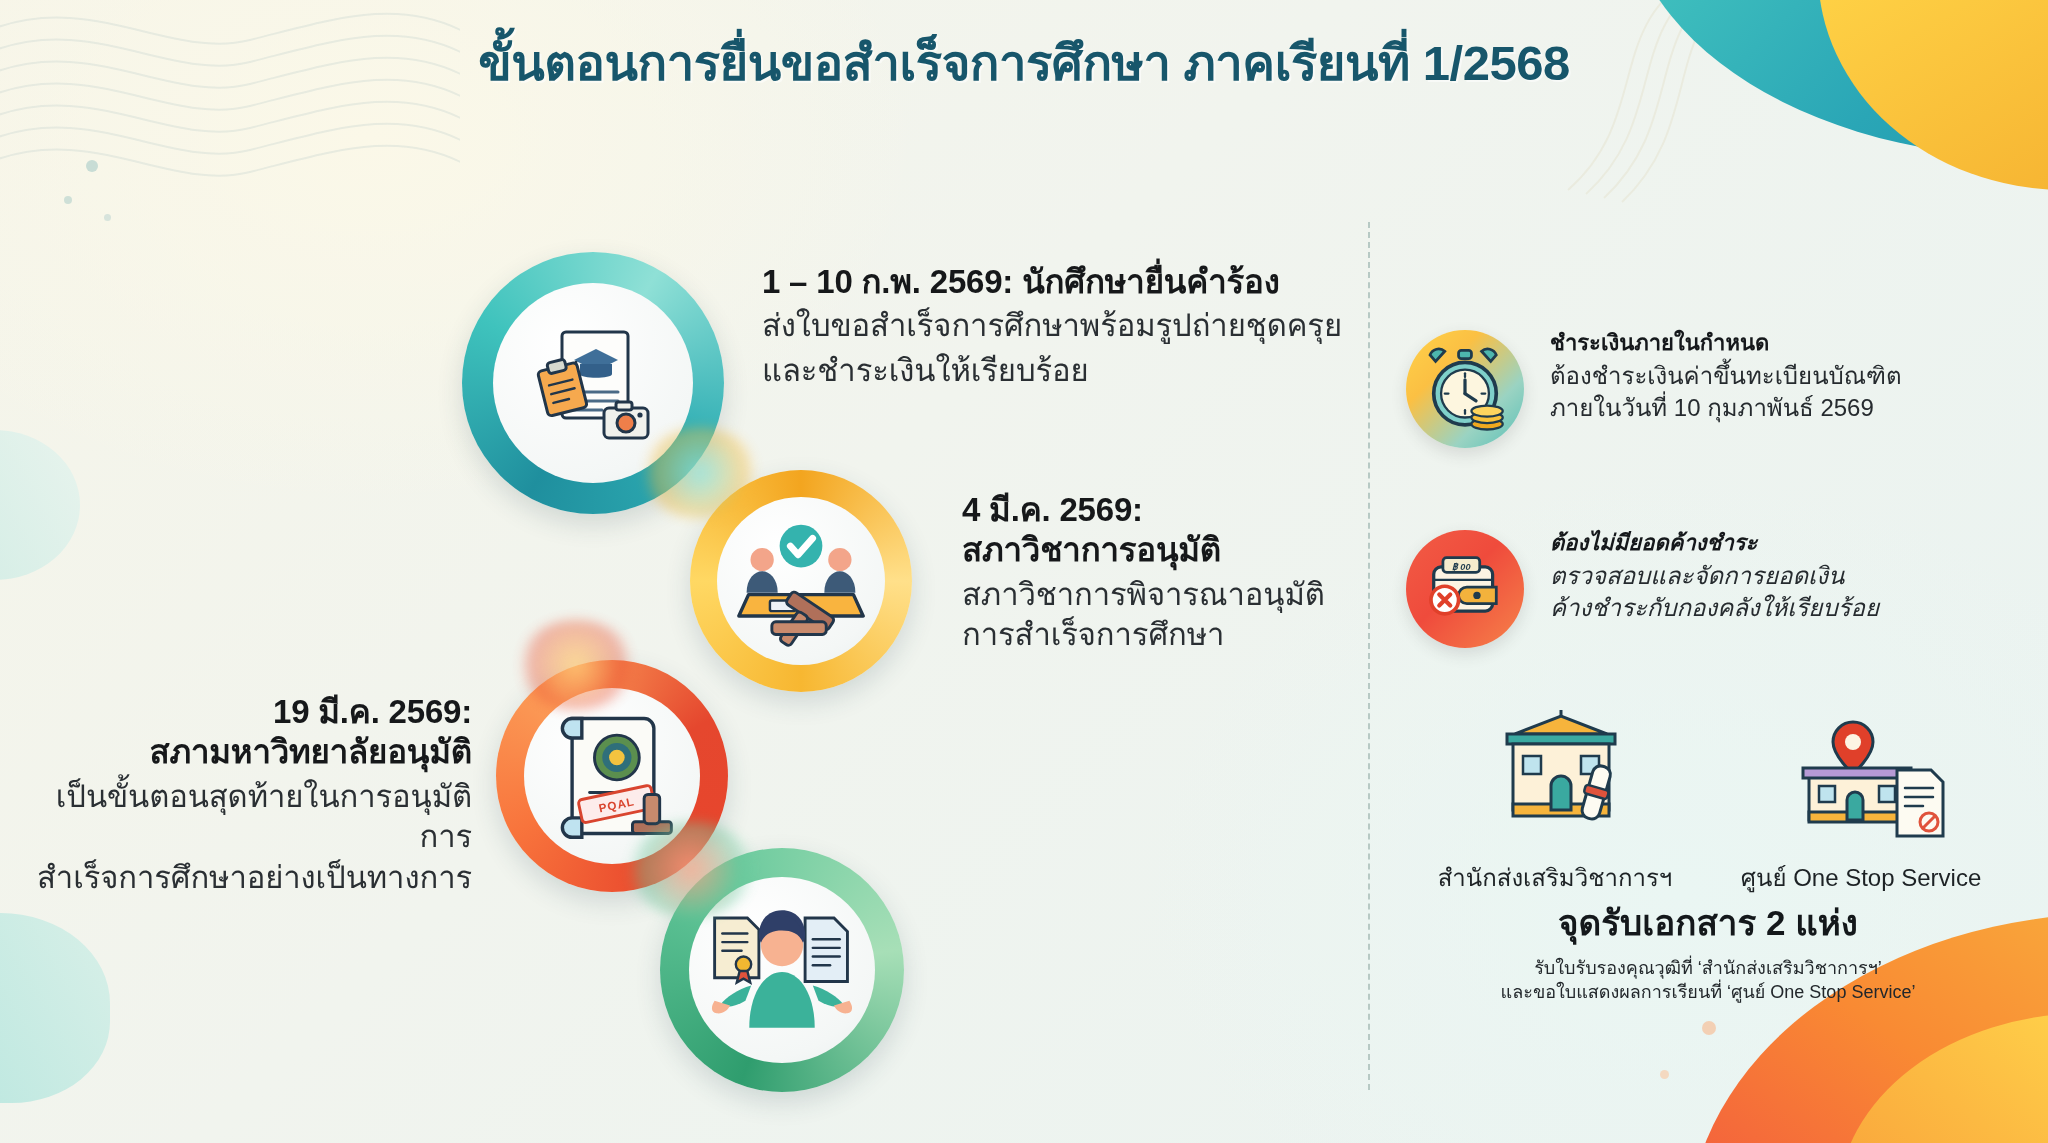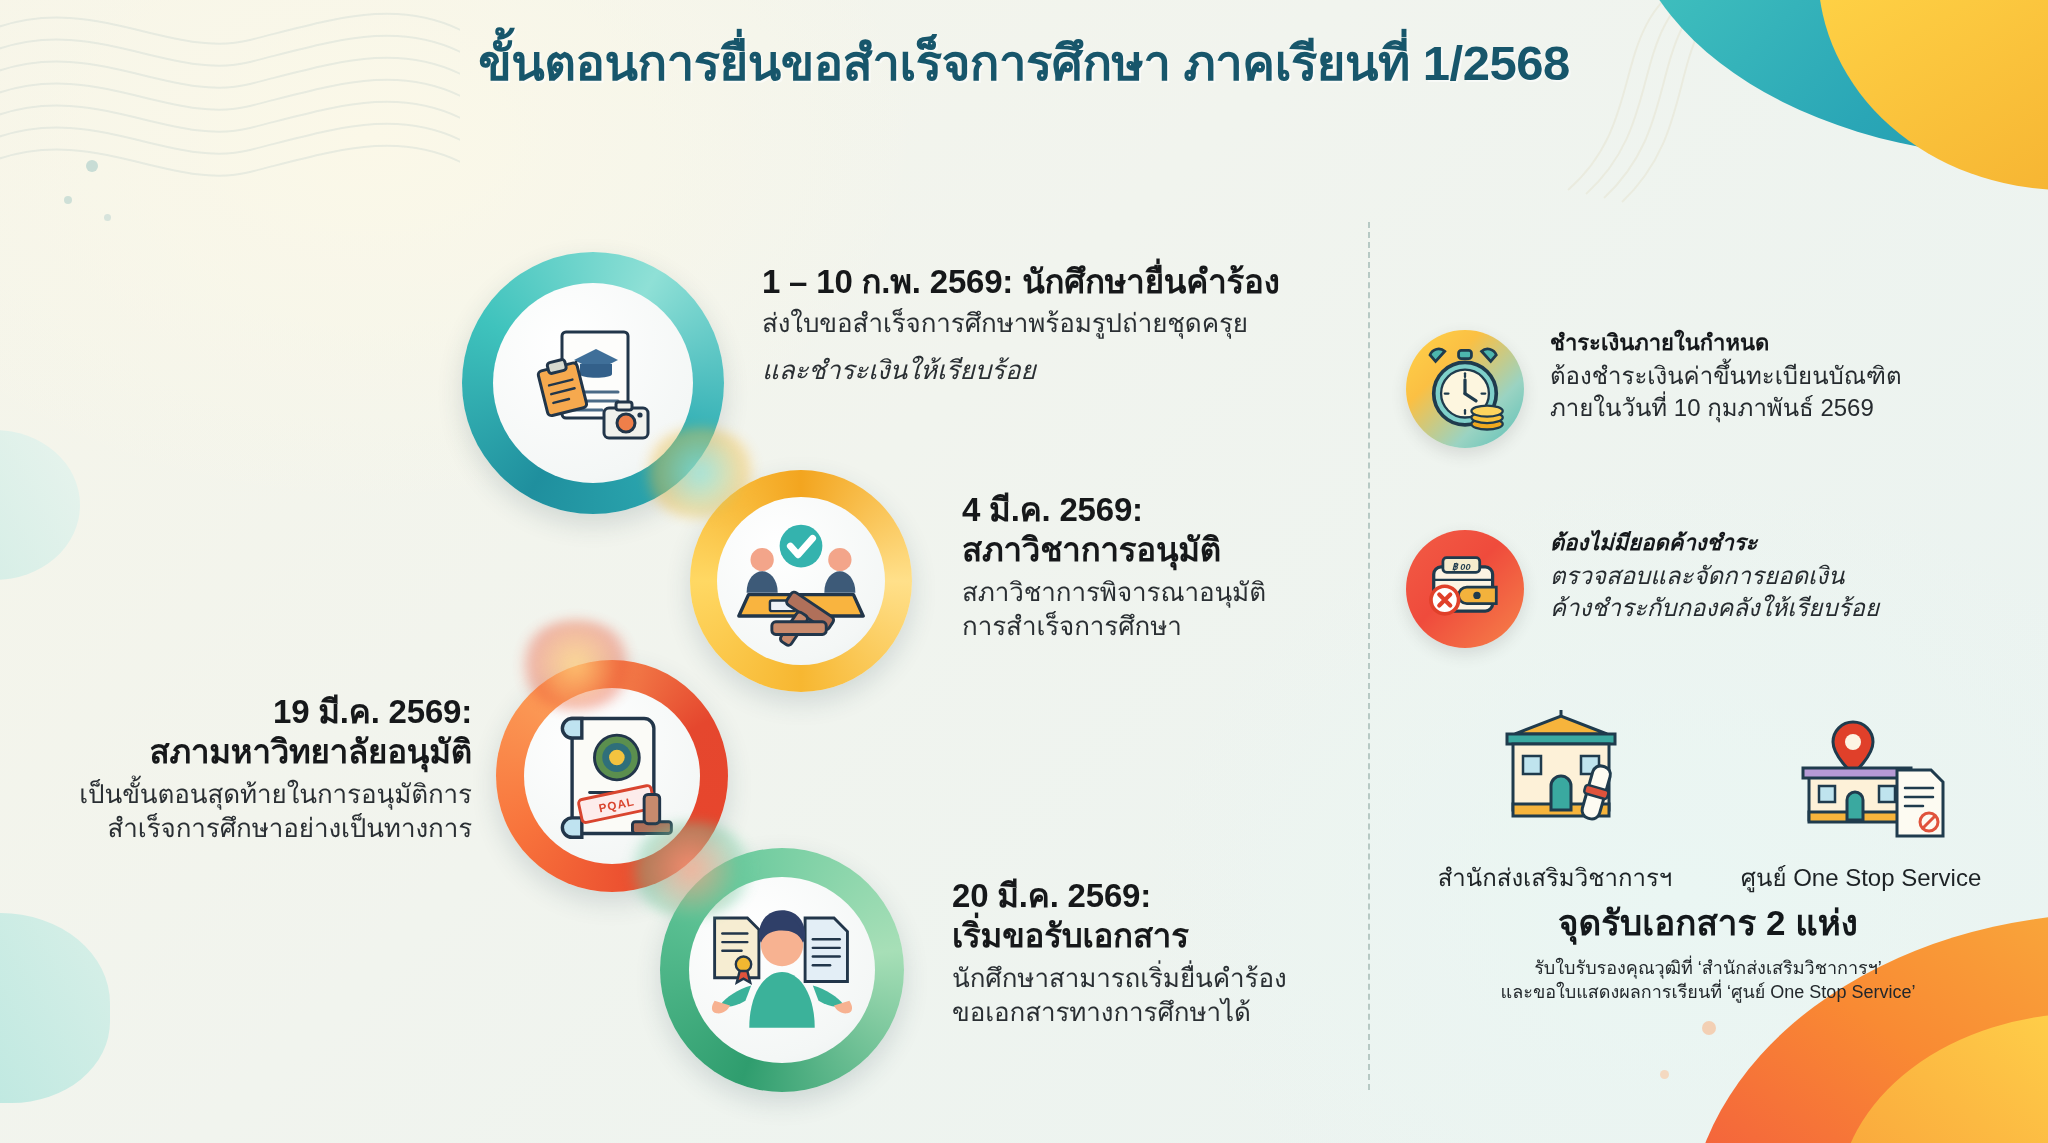--- a/index.html
+++ b/index.html
@@ -104,21 +104,21 @@
   .r4 .inner{ width:186px; height:186px; }
 
   .connector{ position:absolute; border-radius:50%; filter:blur(6px); opacity:.75; z-index:4;}
 
   .txt{ position:absolute; }
   .txt h3{
     font-size:33px; font-weight:bold; color:#16181a; line-height:1.22;
     letter-spacing:-.2px;
   }
   .txt p{
-    font-size:26px; color:#2a2f33; line-height:1.32; margin-top:4px;
+    font-size:31px; color:#2a2f33; line-height:1.32; margin-top:4px;
     letter-spacing:-.1px;
   }
   .txt.right-al{ text-align:right; }
 
   
   #rightcol{ position:absolute; top:0; left:1368px; width:680px; height:1143px; z-index:6;}
   #rc-title{
     position:absolute; top:235px; left:0; width:680px; text-align:center;
     font-size:40px; font-weight:bold; color:#14181b; letter-spacing:-.3px;
   }
@@ -229,21 +229,21 @@
             <g transform="translate(16,26)">
               <rect x="0" y="0" width="26" height="34" rx="3" fill="#2fa79e" opacity=".0"></rect>
             </g>
           </svg>
         </div>
       </div>
     </div>
     <div class="txt" style="left:762px; top:262px; width:580px;">
       <h3>1 – 10 ก.พ. 2569: นักศึกษายื่นคำร้อง</h3>
       <p>ส่งใบขอสำเร็จการศึกษาพร้อมรูปถ่ายชุดครุย</p>
-      <p style="margin-top:12px;font-style:italic;">และชำระเงินให้เรียบร้อย</p>
+      <p style="margin-top:4px;">และชำระเงินให้เรียบร้อย</p>
     </div>
 
     <div class="node" style="left:690px; top:470px;">
       <div class="ring r2">
         <div class="inner">
           <svg width="136" height="136" viewBox="0 0 140 140">
             <circle cx="70" cy="34" r="22" fill="#34b3ae"></circle>
             <path d="M59 34 l8 9 15 -17" stroke="#ffffff" stroke-width="7" fill="none" stroke-linecap="round" stroke-linejoin="round"></path>
             <circle cx="30" cy="48" r="12" fill="#f3a58a"></circle>
             <path d="M14 82 c0 -14 8 -22 16 -22 s16 8 16 22z" fill="#3d5a78"></path>
@@ -327,26 +327,20 @@
             <circle cx="80" cy="54" r="22" fill="#f7b291"></circle>
             <path d="M58 52 c0 -18 9 -28 22 -28 s22 10 22 28 c-4 -10 -12 -13 -22 -13 s-18 3 -22 13z" fill="#2f3f68"></path>
             <path d="M46 140 c0 -34 15 -58 34 -58 s34 24 34 58z" fill="#3bb29a"></path>
             <path d="M48 96 c-14 4 -26 12 -32 20 6 4 16 2 26 -4" fill="#3bb29a"></path>
             <path d="M112 96 c14 4 26 12 32 20 -6 4 -16 2 -26 -4" fill="#3bb29a"></path>
             <path d="M10 112 c-4 6 -4 12 2 13 6 1 12 -3 14 -8z" fill="#f7b291"></path>
             <path d="M150 112 c4 6 4 12 -2 13 -6 1 -12 -3 -14 -8z" fill="#f7b291"></path>
           </svg>
         </div>
       </div>
-    </div>
-    <div class="txt" style="left:952px; top:876px; width:410px;">
-      <h3>20 มี.ค. 2569:</h3>
-      <h3>เริ่มขอรับเอกสาร</h3>
-      <p>นักศึกษาสามารถเริ่มยื่นคำร้อง</p>
-      <p style="margin-top:0;">ขอเอกสารทางการศึกษาได้</p>
     </div>
   </div>
 
   <div id="rightcol">
 
 
     <div class="rc-item" style="top:330px; left:38px; width:620px;">
       <div class="rc-badge badge-clock">
         <svg width="92" height="92" viewBox="0 0 100 100">
           <path d="M18 20 l-6 -7 a10 10 0 0 1 16 -4z" fill="#4db6ae" stroke="#1f3b4d" stroke-width="3"></path>

